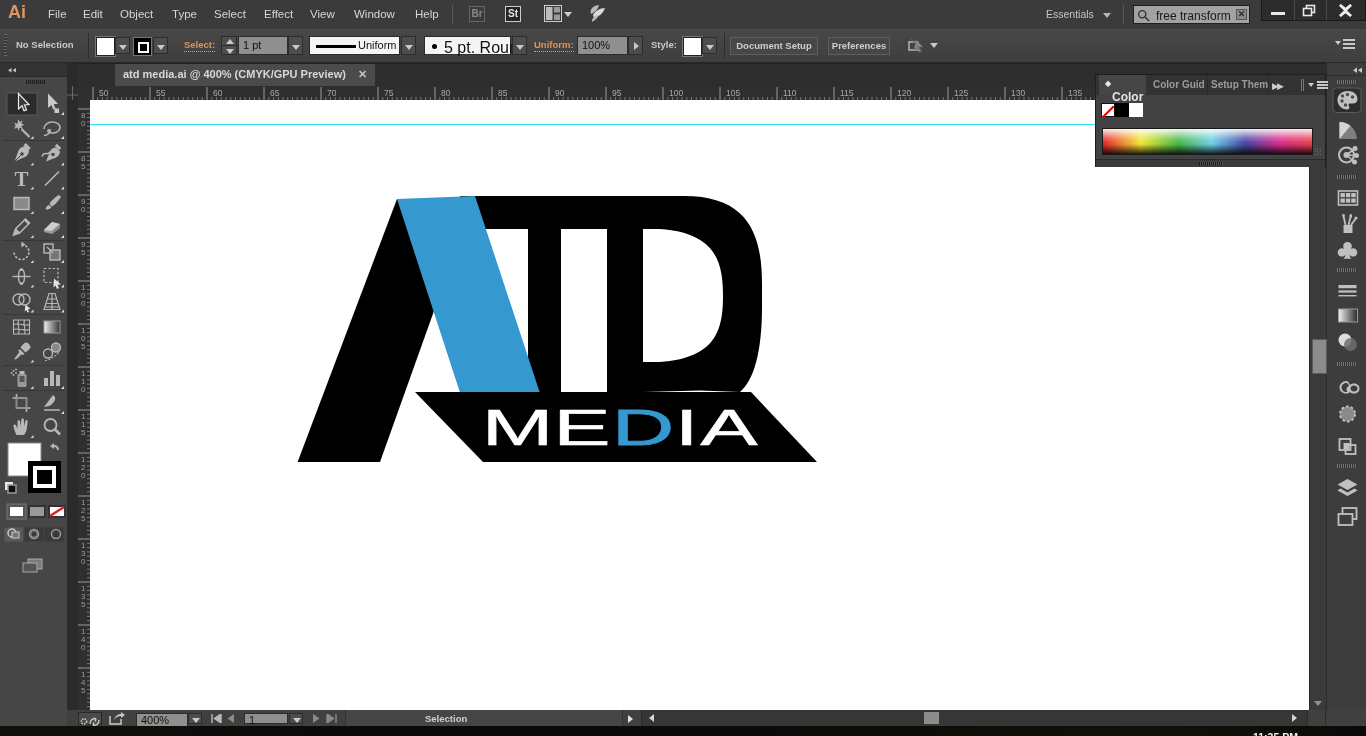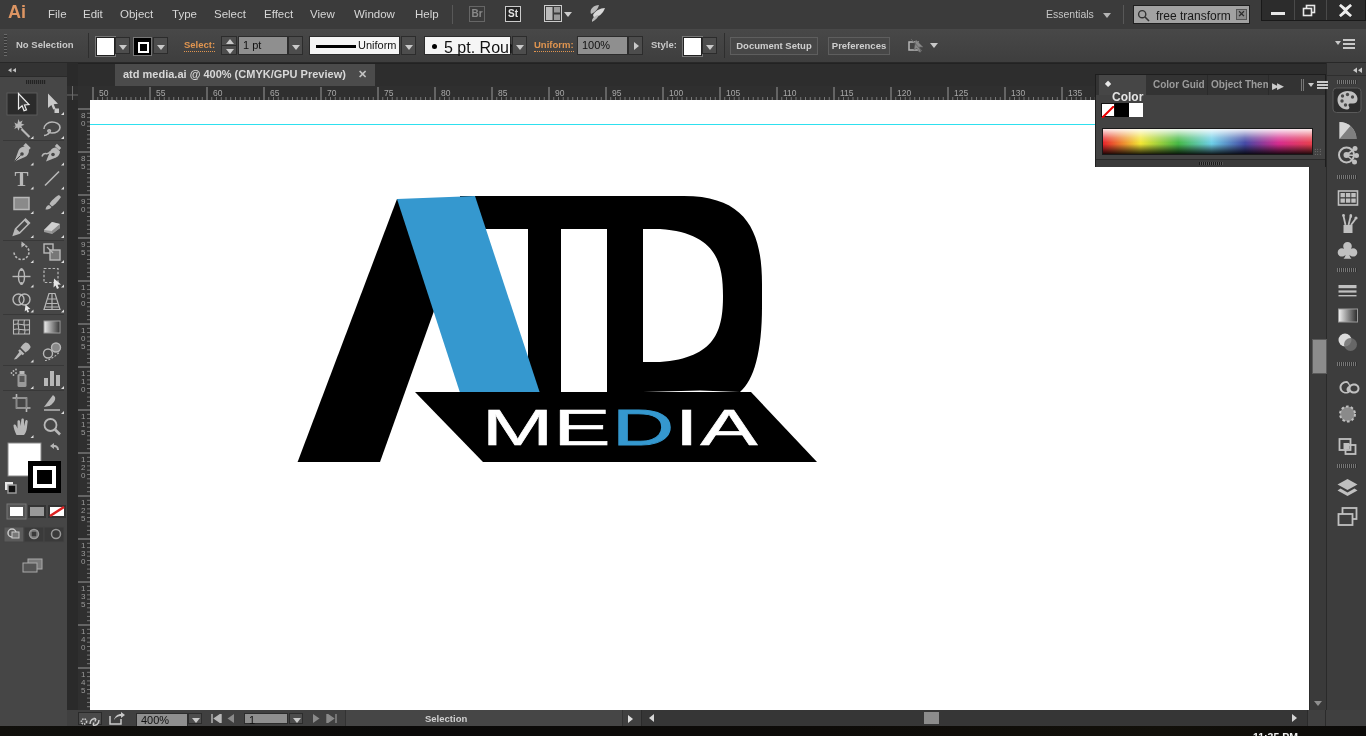--- a/index.html
+++ b/index.html
@@ -1097,21 +1097,21 @@
   <div class="abs" id="cpanel">
     <div class="abs" style="left:0;top:0;width:229px;height:20px;background:#333333;">
       <div class="abs" style="left:3px;top:0px;width:47px;height:20px;background:#464646;">
         <span style="position:absolute;left:6px;top:4px;color:#e8e8e8;font-size:8px;">◆<br></span>
         <span style="position:absolute;left:13px;top:15px;color:#e4e4e4;font-size:12px;font-weight:bold;white-space:nowrap;">Color</span>
       </div>
       <div class="abs" style="left:52px;top:0px;width:59px;height:20px;border-right:1px solid #2a2a2a;color:#9b9b9b;font-size:10px;font-weight:bold;overflow:hidden;">
           <span style="position:absolute;left:5px;top:4px;white-space:nowrap;">Color Guid</span>
         </div>
       <div class="abs" style="left:112px;top:0px;width:60px;height:20px;border-right:1px solid #2a2a2a;color:#9b9b9b;font-size:10px;font-weight:bold;overflow:hidden;">
-          <span style="position:absolute;left:3px;top:4px;white-space:nowrap;">Object Them</span>
+          <span style="position:absolute;left:3px;top:4px;white-space:nowrap;">Setup Them</span>
         </div>
       <div class="abs" style="left:176px;top:6px;color:#cbcbcb;font-size:9px;letter-spacing:-2px;">▶▶</div>
       <div class="abs" style="left:205px;top:4px;width:1px;height:12px;background:#777;"></div>
       <div class="abs" style="left:207px;top:4px;width:1px;height:12px;background:#777;"></div>
       <div class="abs" style="left:212px;top:8px;width:0;height:0;border-left:3.5px solid transparent;border-right:3.5px solid transparent;border-top:4px solid #c9c9c9;"></div>
       <div class="abs" style="left:221px;top:6px;width:11px;height:2px;background:#c9c9c9;box-shadow:0 3px 0 #c9c9c9,0 6px 0 #c9c9c9;"></div>
     </div>
     <div class="abs" style="left:5px;top:28px;width:14px;height:14px;background:#fff;border:1px solid #111;box-sizing:border-box;">
       <svg width="12" height="12">
           <line x1="0" y1="12" x2="12" y2="0" stroke="#e00" stroke-width="2"></line>

